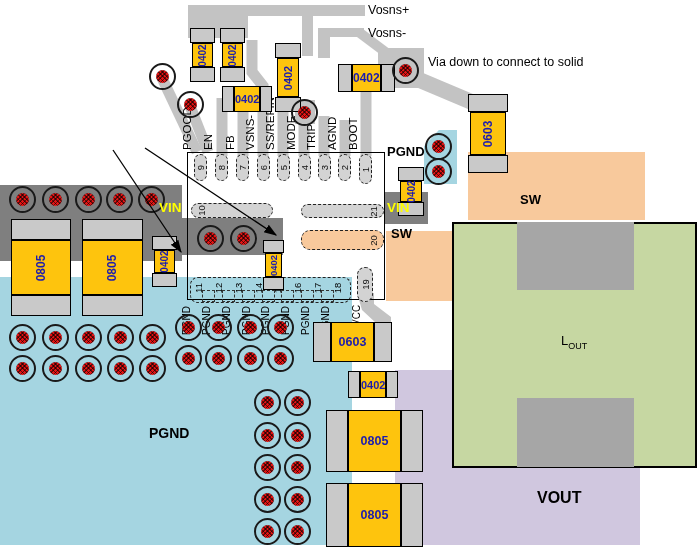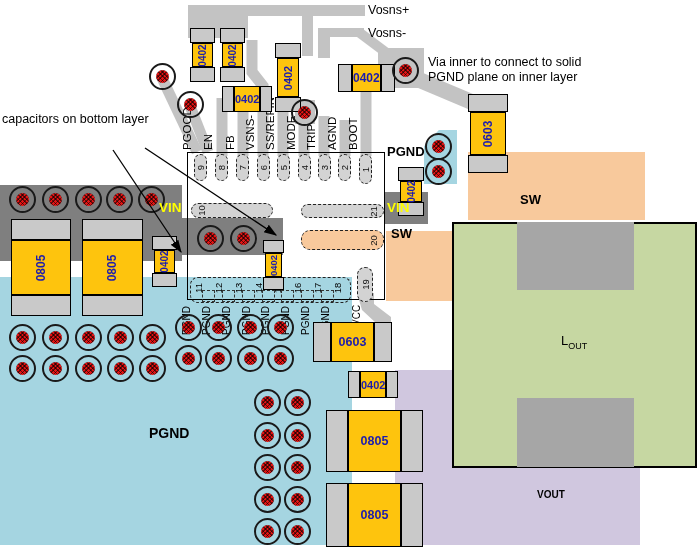--- a/index.html
+++ b/index.html
@@ -309,33 +309,31 @@
       <div class="sq" style="left: 241.5px; top: 290px;"></div>
       <div class="sq" style="left: 261.5px; top: 290px;"></div>
       <div class="sq" style="left: 280.5px; top: 290px;"></div>
       <div class="sq" style="left: 300.5px; top: 290px;"></div>
       <div class="sq" style="left: 320.5px; top: 290px;"></div>
     </div>
 
   <div class="note" style="left:368px;top:3px;">Vosns+</div>
   <div class="note" style="left:368px;top:26px;">Vosns-</div>
   <div class="note" style="left:428px;top:55px;">
-    <div>Via inner to connect to solid</div>
-    <div>PGND plane on inner layer</div>
+    <div>Via down to connect to solid</div>
   </div>
   <div class="note" style="left:2px;top:112px;">
-    <div>capacitors on bottom layer</div>
   </div>
   <div class="plab" style="left:387px;top:144px;">PGND</div>
   <div class="ylab" style="left:159px;top:200px;">VIN</div>
   <div class="ylab" style="left:387px;top:200px;">VIN</div>
   <div class="plab" style="left:391px;top:226px;">SW</div>
   <div class="plab" style="left:520px;top:192px;">SW</div>
   <div class="plab" style="left:149px;top:425px;font-size:14px;">PGND</div>
-  <div class="plab" style="left:537px;top:489px;font-size:10px;">VOUT</div>
+  <div class="plab" style="left:537px;top:489px;font-size:16px;">VOUT</div>
   <div class="abs" style="left:561px;top:333px;font-size:13px;">
     <span>L</span><sub style="font-size:9px;">OUT</sub>
   </div>
 
   <svg class="layer" width="700" height="552">
     <defs>
       <marker id="arr" markerWidth="11" markerHeight="9" refX="9" refY="3.5" orient="auto">
         <path d="M0,0 L10,3.5 L0,7 z" fill="#000"></path>
       </marker>
     </defs>

